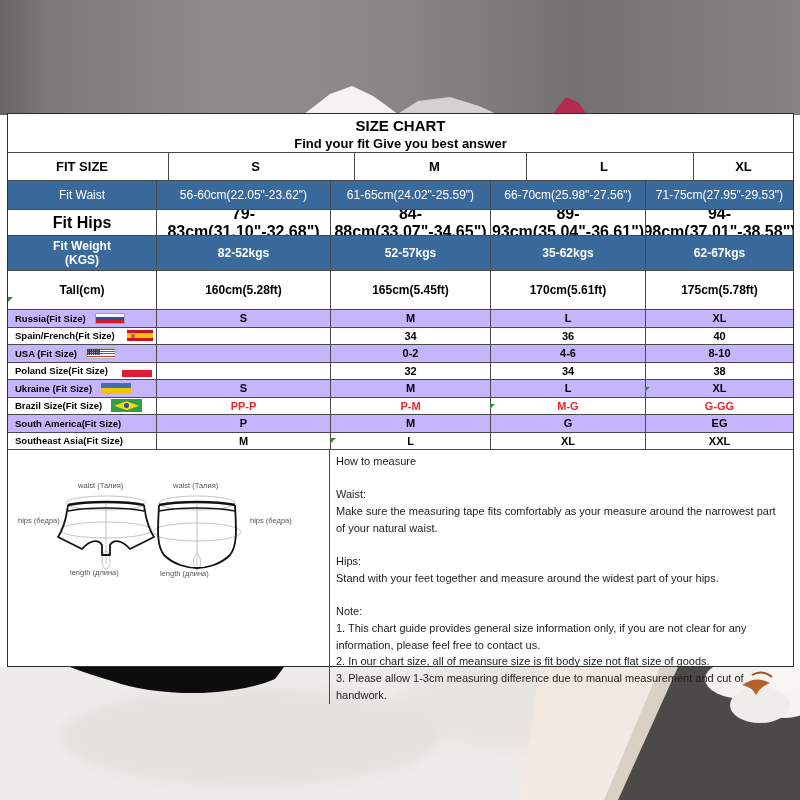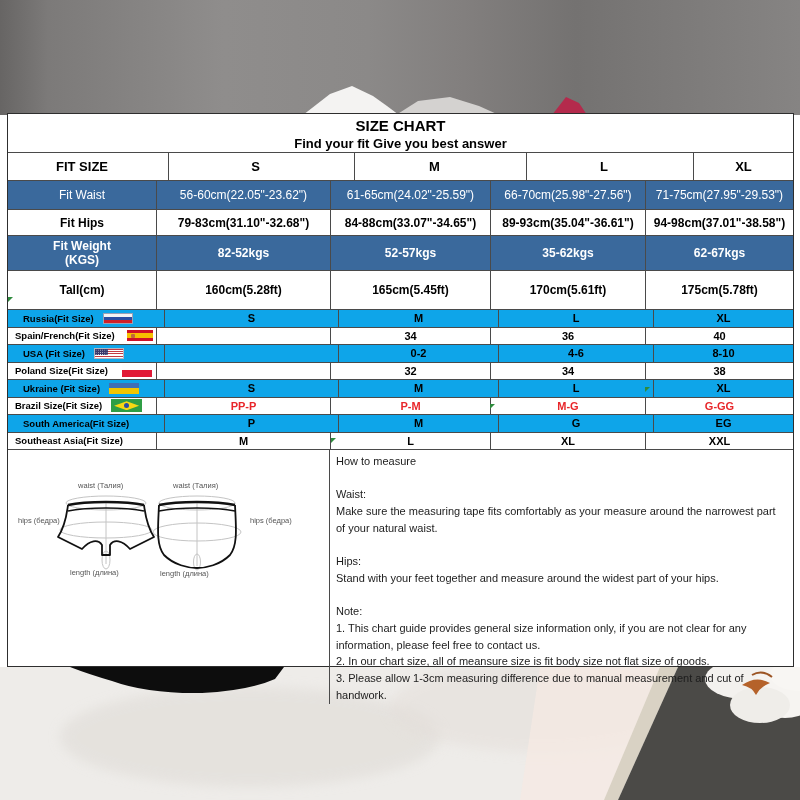--- a/index.html
+++ b/index.html
@@ -22,26 +22,26 @@
   .title-block { height:38px; text-align:center; padding-top:3px; }
   .t-main { font-size:15px; font-weight:bold; color:#000; line-height:18px; }
   .t-sub  { font-size:13px; font-weight:bold; color:#000; line-height:17px; }
 
   .trow { display:grid; grid-template-columns:148px 174px 160px 155px 1fr; border-top:1px solid #4a4a4a; }
   .trow > div { border-left:1px solid #4a4a4a; display:flex; align-items:center; justify-content:center; text-align:center; overflow:hidden; }
   .trow > div:first-child { border-left:none; }
 
   .row-header { height:28px; font-size:13px; font-weight:bold;gap:12px; }
   .row-m   { height:29px; font-size:12px; font-weight:normal; }
-  .row-m2  { height:26px; font-size:12px; font-weight:bold; }
+  .row-m2  { height:26px; font-size:16px; font-weight:bold; }
   .row-w   { height:35px; font-size:12px; font-weight:bold; }
   .row-t   { height:39px; font-size:12px; font-weight:bold; }
   .blue    { background:#3a699c; color:#fff; }
   .row-region { height:17.5px; font-size:11px; font-weight:bold; }
-  .alt { background:#0ea5e9;padding-left:8px; }
+  .alt { background:#c4b5fd; }
   .row-region > div:first-child { justify-content:flex-start; padding-left:7px; }
   .region-label { font-size:9.5px; font-weight:bold; white-space:nowrap; }
   .red-vals > div:not(:first-child) { color:#e8262a; }
   .wlabel { line-height:14px; }
 
   
   .flag { display:inline-block; width:30px; height:11px; margin-left:9px; position:relative; flex:none; }
   .flag-ru { background:linear-gradient(180deg,#f4f4f4 0 33%,#2b4ea2 33% 66%,#cf2028 66% 100%); border:1px solid #9aa0b5; }
   .flag-es { width:26px; margin-left:12px; background:linear-gradient(180deg,#cf1126 0 26%,#f7c000 26% 74%,#cf1126 74% 100%); }
   .flag-es::after { content:""; position:absolute; left:4px; top:3.5px; width:4px; height:4px; background:#c06a3a; border-radius:1px; }

